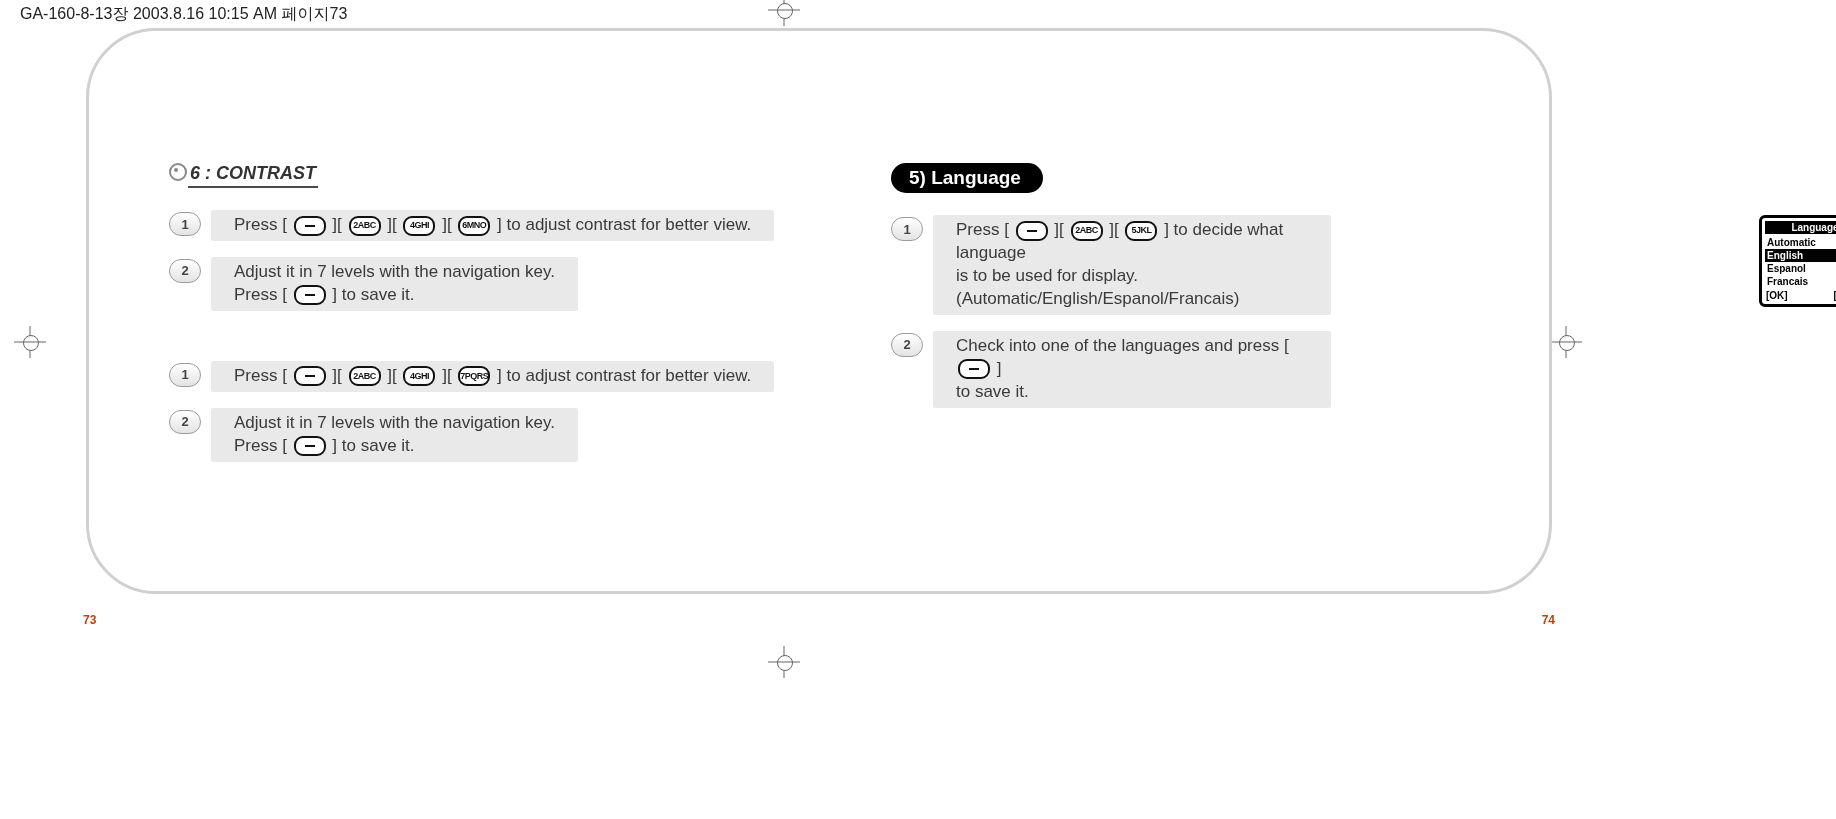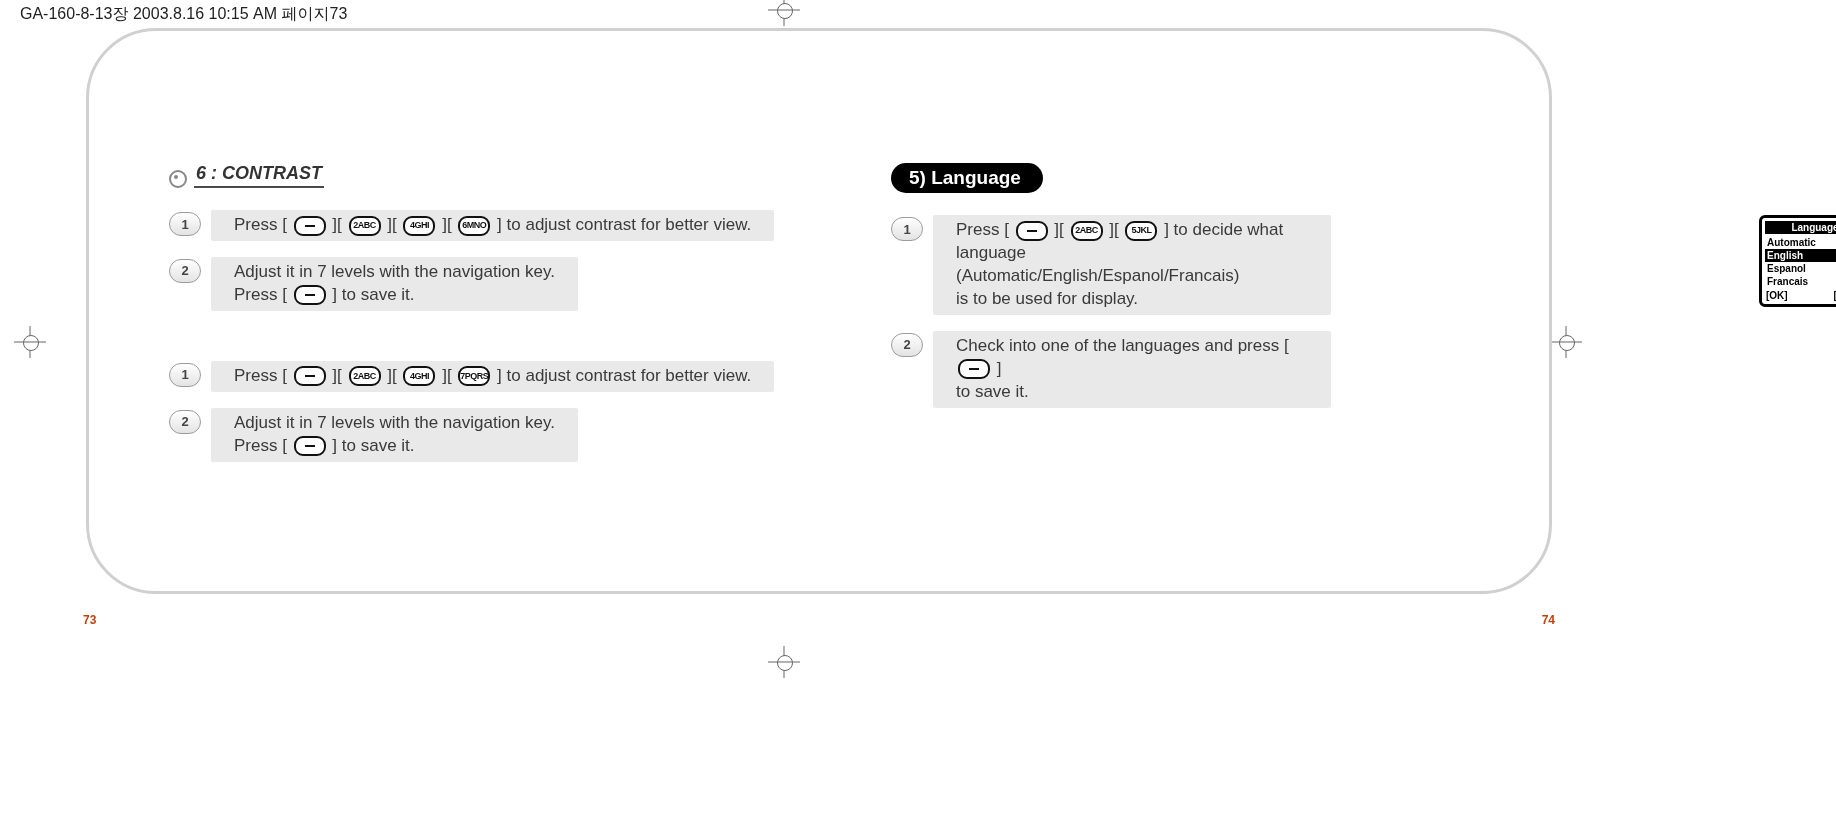--- a/index.html
+++ b/index.html
@@ -70,22 +70,22 @@
   }
   .col-right {
     position: absolute;
     left: 802px;
     top: 132px;
     width: 580px;
   }
 
   .section-head {
     display: flex;
-    align-items: flex-end;
-    gap: 7px;
+    align-items: flex-start;
+    gap: 1px;
     margin-bottom: 22px;
   }
   .bullet-ring {
     width: 14px; height: 14px;
     border: 2px solid #888;
     border-radius: 50%;
     position: relative;
   }
   .bullet-ring::after {
     content: "";
@@ -325,22 +325,22 @@
               </span>
             <span> ][ </span>
             <span class="key">
                 <span class="txt">2ABC</span>
               </span>
             <span> ][ </span>
             <span class="key">
                 <span class="txt">5JKL</span>
               </span>
             <span> ] to decide what language</span>
+            <span class="line2">is to be used for display.</span>
             <span class="line2">(Automatic/English/Espanol/Francais)</span>
-            <span class="line2">is to be used for display.</span>
           </div>
         </div>
 
         <div class="step">
           <div class="step-num">2</div>
           <div class="step-body">
             <span>Check into one of the languages and press [ </span>
             <span class="key">
                 <span class="dash"></span>
               </span>

